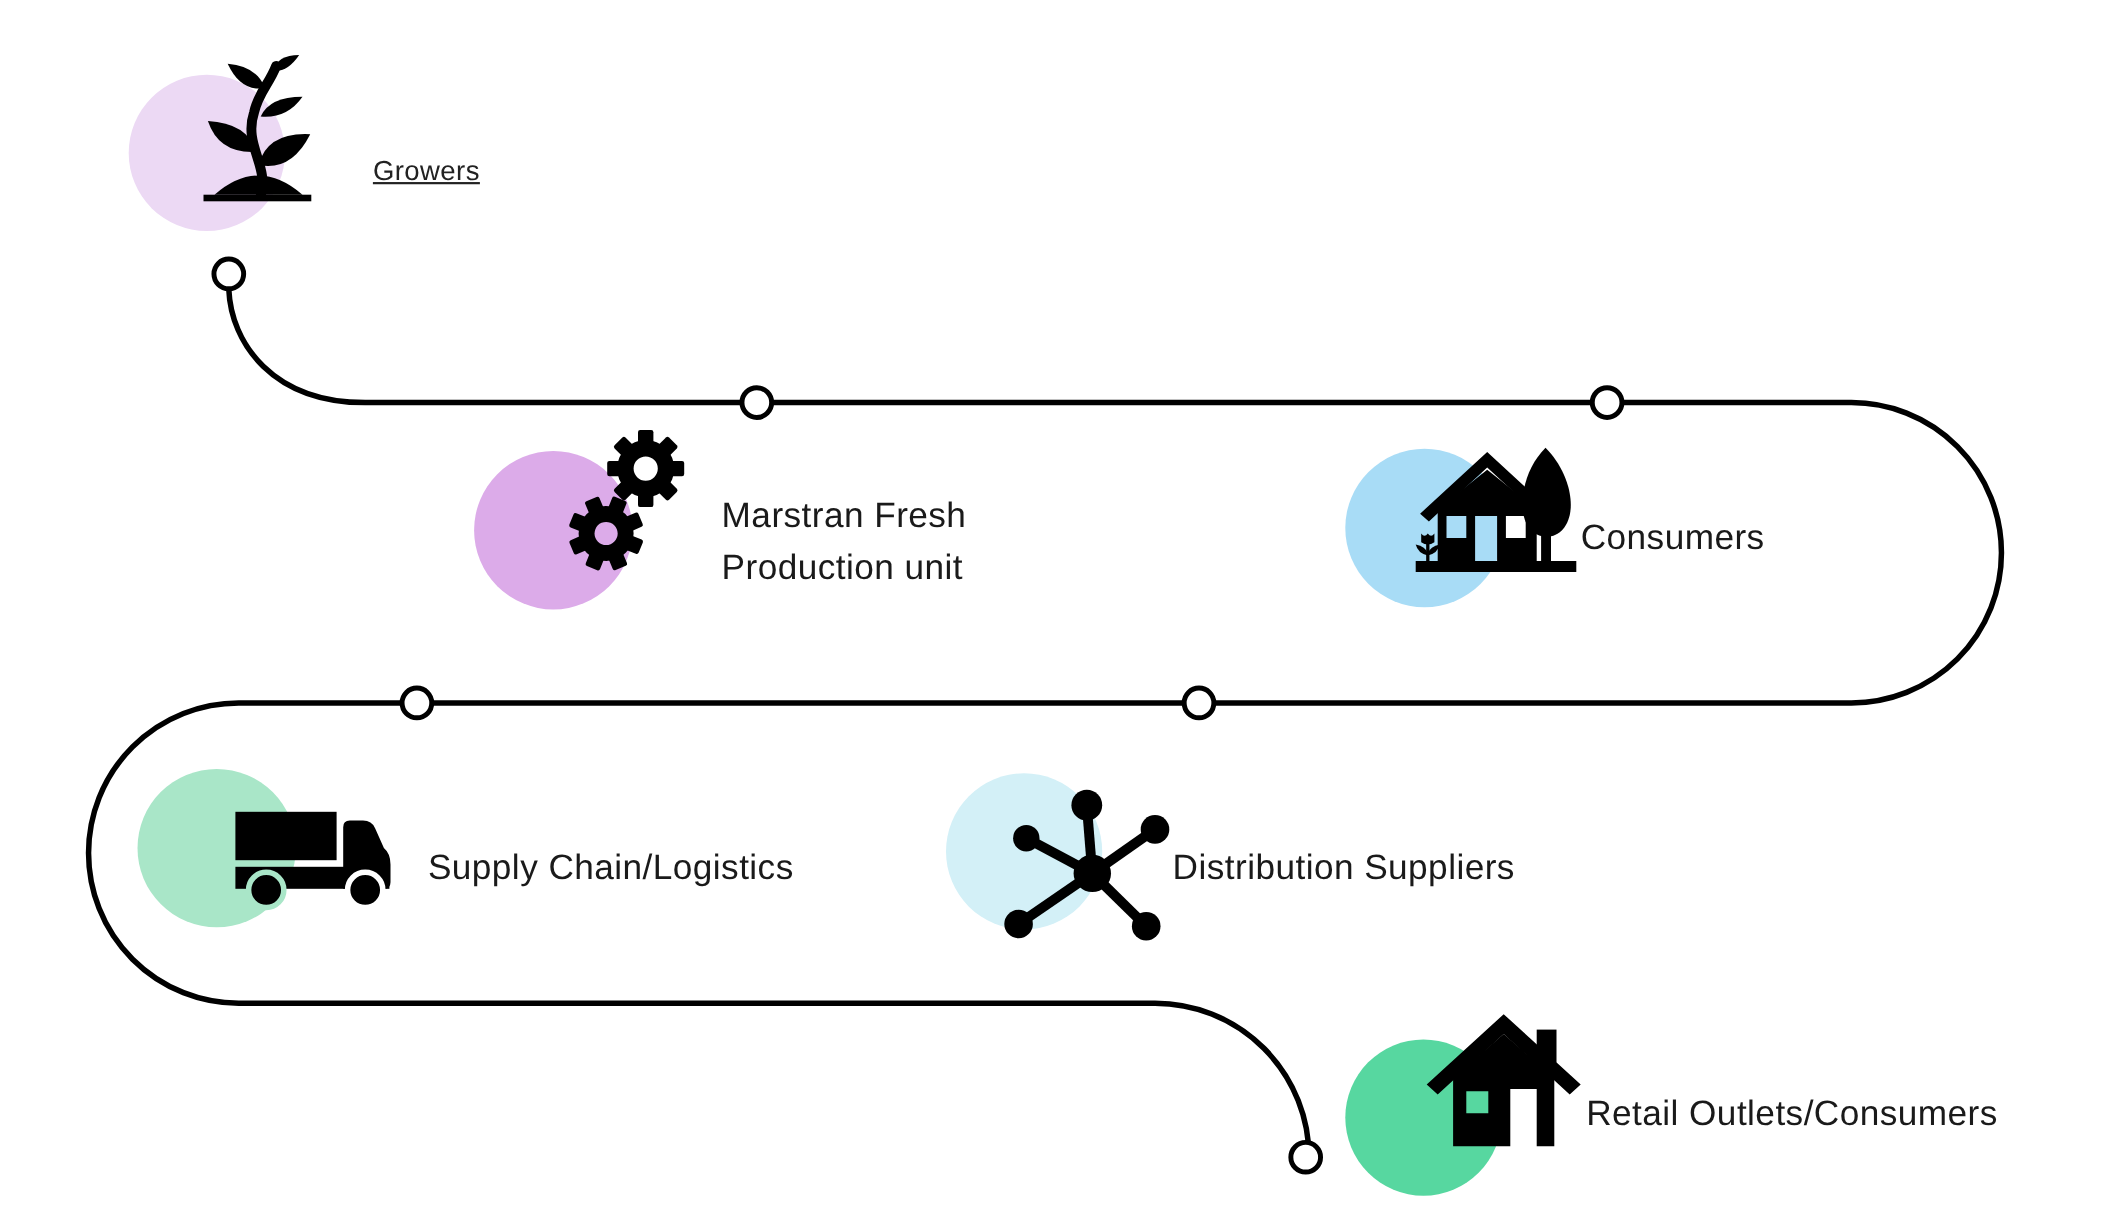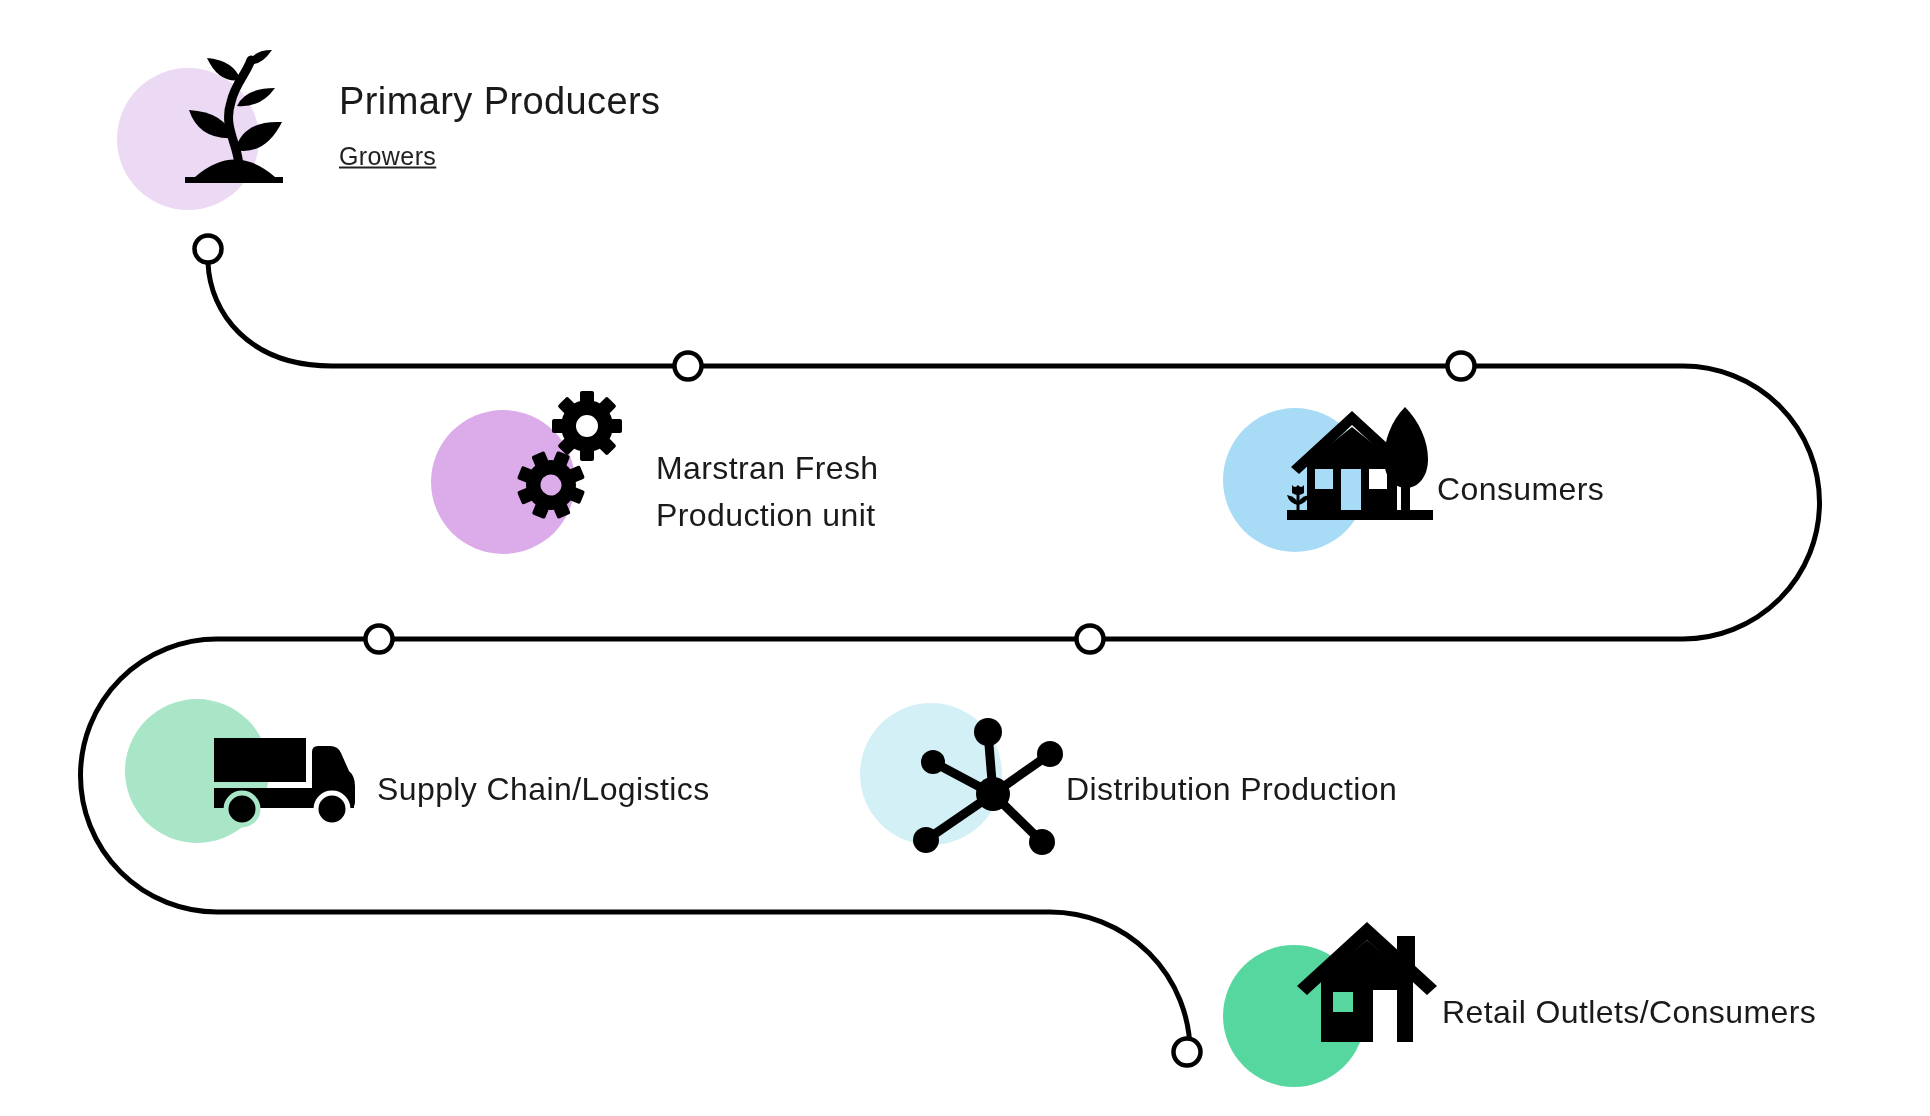--- a/index.html
+++ b/index.html
@@ -114,26 +114,25 @@
 
     <circle cx="1294" cy="1016" r="71" fill="#57d7a0"></circle>
     <g transform="translate(1295,922)" fill="#000">
       <rect x="102" y="14" width="18" height="30"></rect>
       <path fill-rule="evenodd" d="M26,58 L72,18 L118,58 V120 H26 Z
                M38,70 H58 V90 H38 Z  M78,68 H102 V120 H78 Z"></path>
       <path d="M2,64 L72,0 L142,64 L132,73 L72,18 L12,73 Z"></path>
     </g>
   </svg>
 
-  <div class="lbl title" style="left:339px;top:101px">Primary Producers</div>
   <div class="lbl sub" style="left:339px;top:156px">Growers</div>
 
   <div class="lbl" style="left:656px;top:492px">Marstran Fresh
 Production unit</div>
 
   <div class="lbl" style="left:1437px;top:489px">Consumers</div>
 
-  <div class="lbl" style="left:377px;top:789px">Supply Chain/Logistics</div>
+  <div class="lbl" style="left:389px;top:789px">Supply Chain/Logistics</div>
 
-  <div class="lbl" style="left:1066px;top:789px">Distribution Production</div>
+  <div class="lbl" style="left:1066px;top:789px">Distribution Suppliers</div>
 
   <div class="lbl" style="left:1442px;top:1012px">Retail Outlets/Consumers</div>
 </div>
 
 </body></html>

